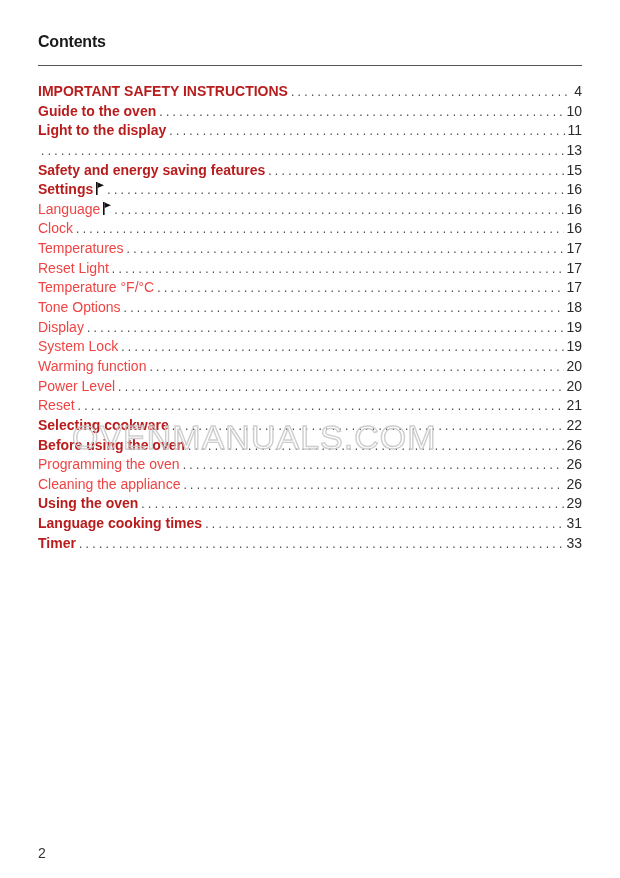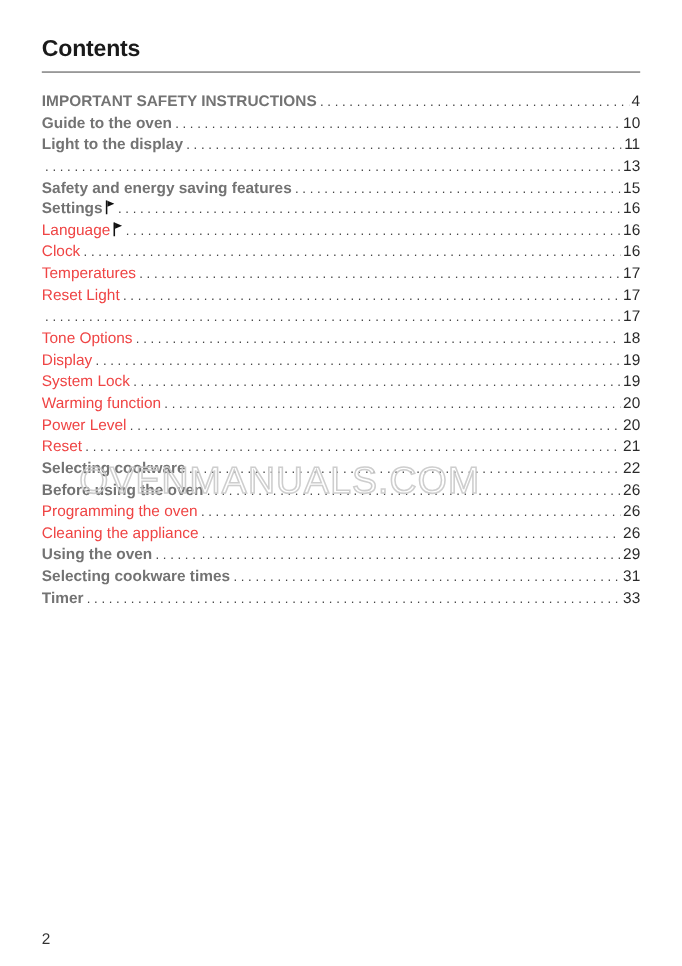--- a/index.html
+++ b/index.html
@@ -2,36 +2,36 @@
 <html><head>
   <meta charset="utf-8">
   <style>
     html, body { margin: 0; padding: 0; background: #ffffff; }
     body {
       width: 620px; height: 878px; position: relative; overflow: hidden;
       font-family: "Liberation Sans", sans-serif; color: #1a1a1a;
     }
     .title {
       position: absolute; left: 38px; top: 33px;
-      font-size: 21px; font-weight: bold; color: #1a1a1a; margin: 0;
+      font-size: 16px; font-weight: bold; color: #1a1a1a; margin: 0;
       letter-spacing: -0.2px;
     }
     .rule {
       position: absolute; left: 38px; top: 65px; width: 544px; height: 1px;
       background: #555555;
     }
     .toc {
       position: absolute; left: 38px; top: 82px; width: 544px;
       list-style: none; margin: 0; padding: 0;
     }
     .toc li {
       display: flex; align-items: baseline; height: 19.65px;
       font-size: 14px; line-height: 19.65px; white-space: nowrap; overflow: hidden;
     }
-    .toc li.bold .label { font-weight: bold; color: #737373; }
+    .toc li.bold .label { font-weight: bold; color: #b91c1c; }
     .toc li .label { flex: 0 0 auto; color: #ef4444; }
     .toc li .flag {
       display: inline-block; width: 8px; height: 13px; margin-left: 3px; position: relative; top: 1px;
     }
     .toc li .dots {
       flex: 1 1 auto; overflow: hidden; margin: 0 2px 0 3px; color: #444;
       letter-spacing: 3.6px; font-size: 12px;
     }
     .toc li .dots::before {
       content: ". . . . . . . . . . . . . . . . . . . . . . . . . . . . . . . . . . . . . . . . . . . . . . . . . . . . . . . . . . . . . . . . . . . . . . . . . . . . . . . . . . . . . . . . . . . . . . . . . . . . . . . .";
@@ -106,20 +106,21 @@
       <span class="label">Temperatures</span>
       <span class="dots"></span>
       <span class="page">17</span>
     </li>
   <li>
       <span class="label">Reset Light</span>
       <span class="dots"></span>
       <span class="page">17</span>
     </li>
   <li>
+      <span class="label">Temperature °F/°C</span>
       <span class="dots"></span>
       <span class="page">17</span>
     </li>
   <li>
       <span class="label">Tone Options</span>
       <span class="dots"></span>
       <span class="page">18</span>
     </li>
   <li>
       <span class="label">Display</span>
@@ -165,21 +166,21 @@
       <span class="label">Cleaning the appliance</span>
       <span class="dots"></span>
       <span class="page">26</span>
     </li>
   <li class="bold">
       <span class="label">Using the oven</span>
       <span class="dots"></span>
       <span class="page">29</span>
     </li>
   <li class="bold">
-      <span class="label">Selecting cookware times</span>
+      <span class="label">Language cooking times</span>
       <span class="dots"></span>
       <span class="page">31</span>
     </li>
   <li class="bold">
       <span class="label">Timer</span>
       <span class="dots"></span>
       <span class="page">33</span>
     </li>
 </ul>
 

